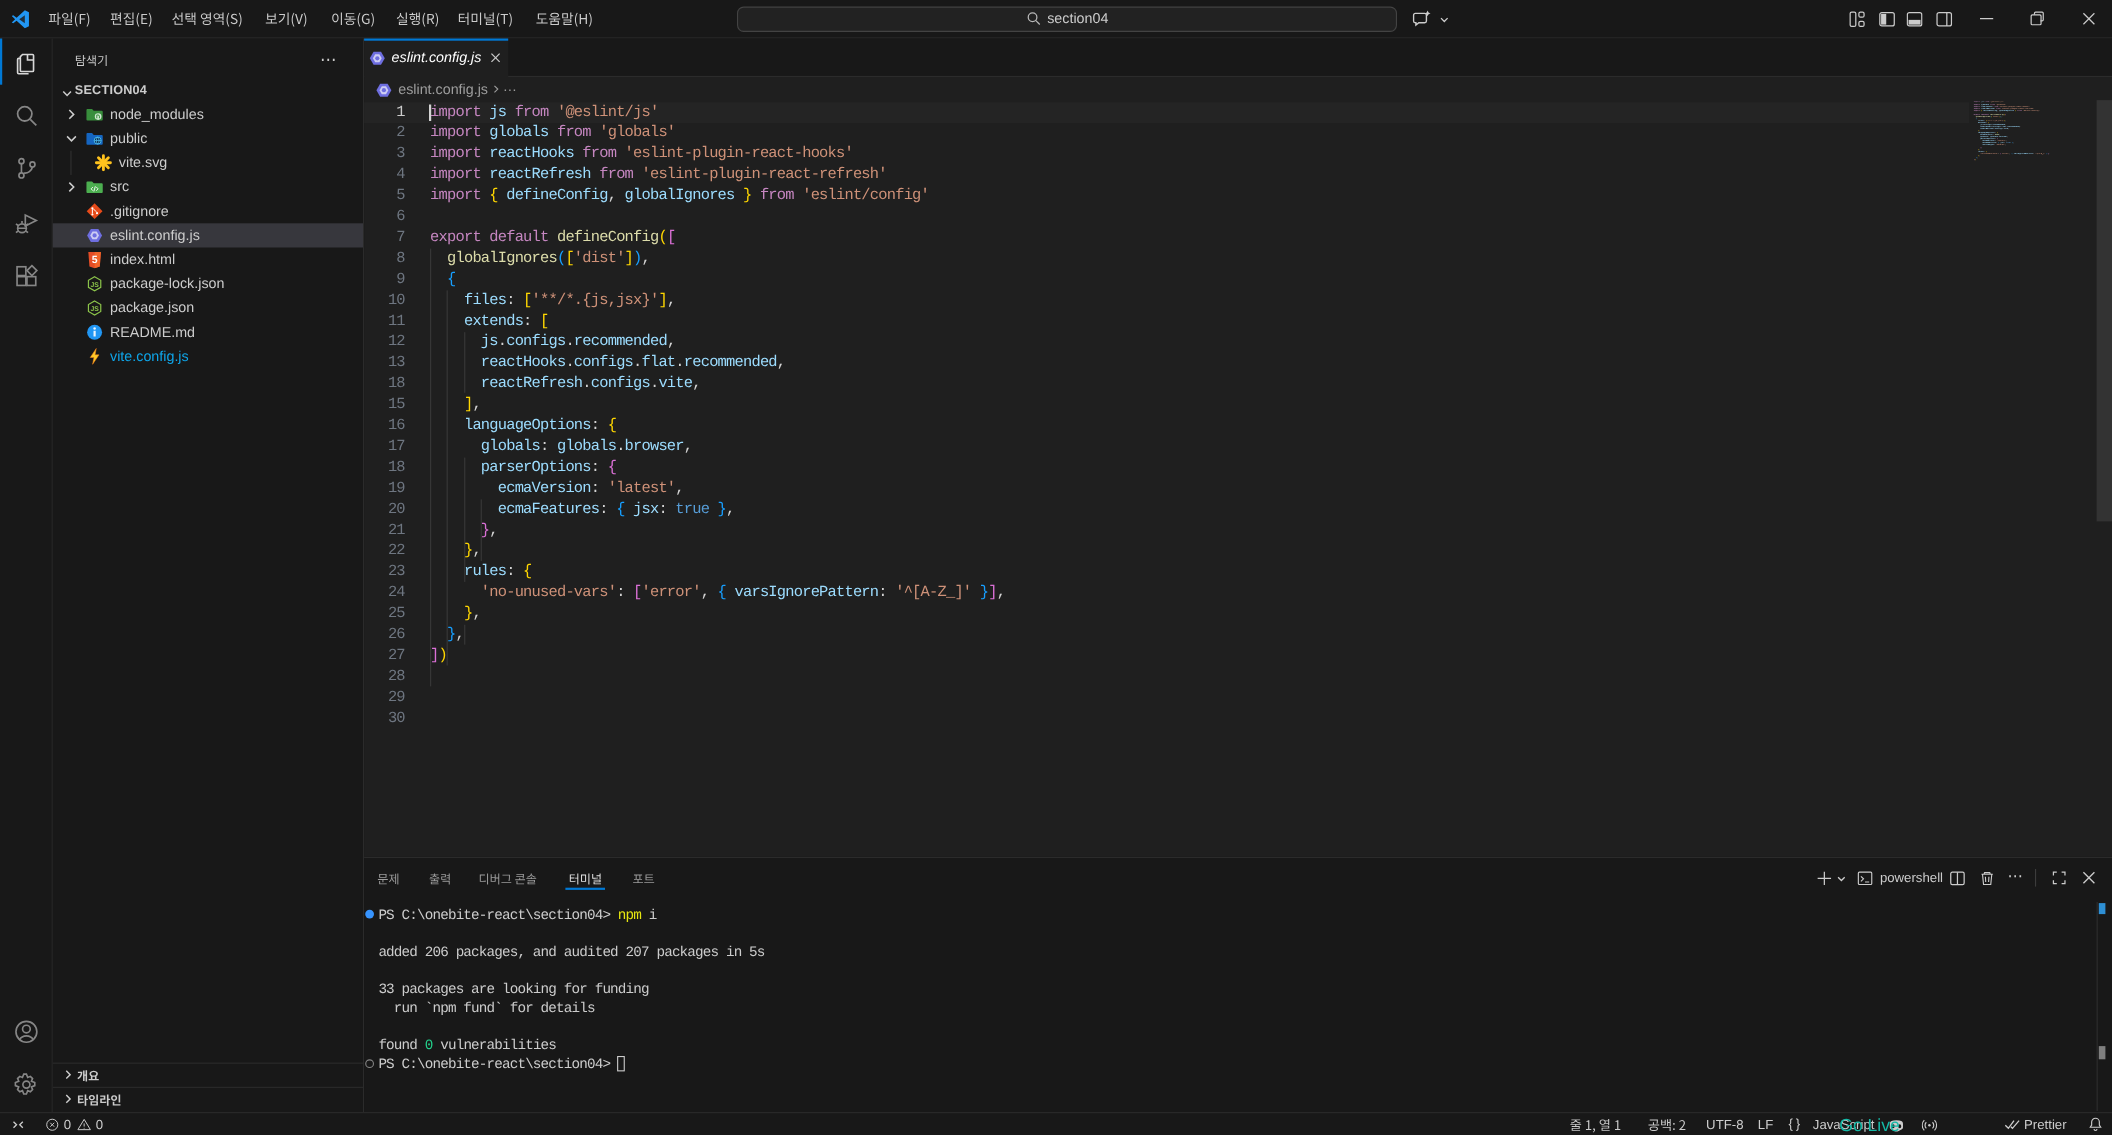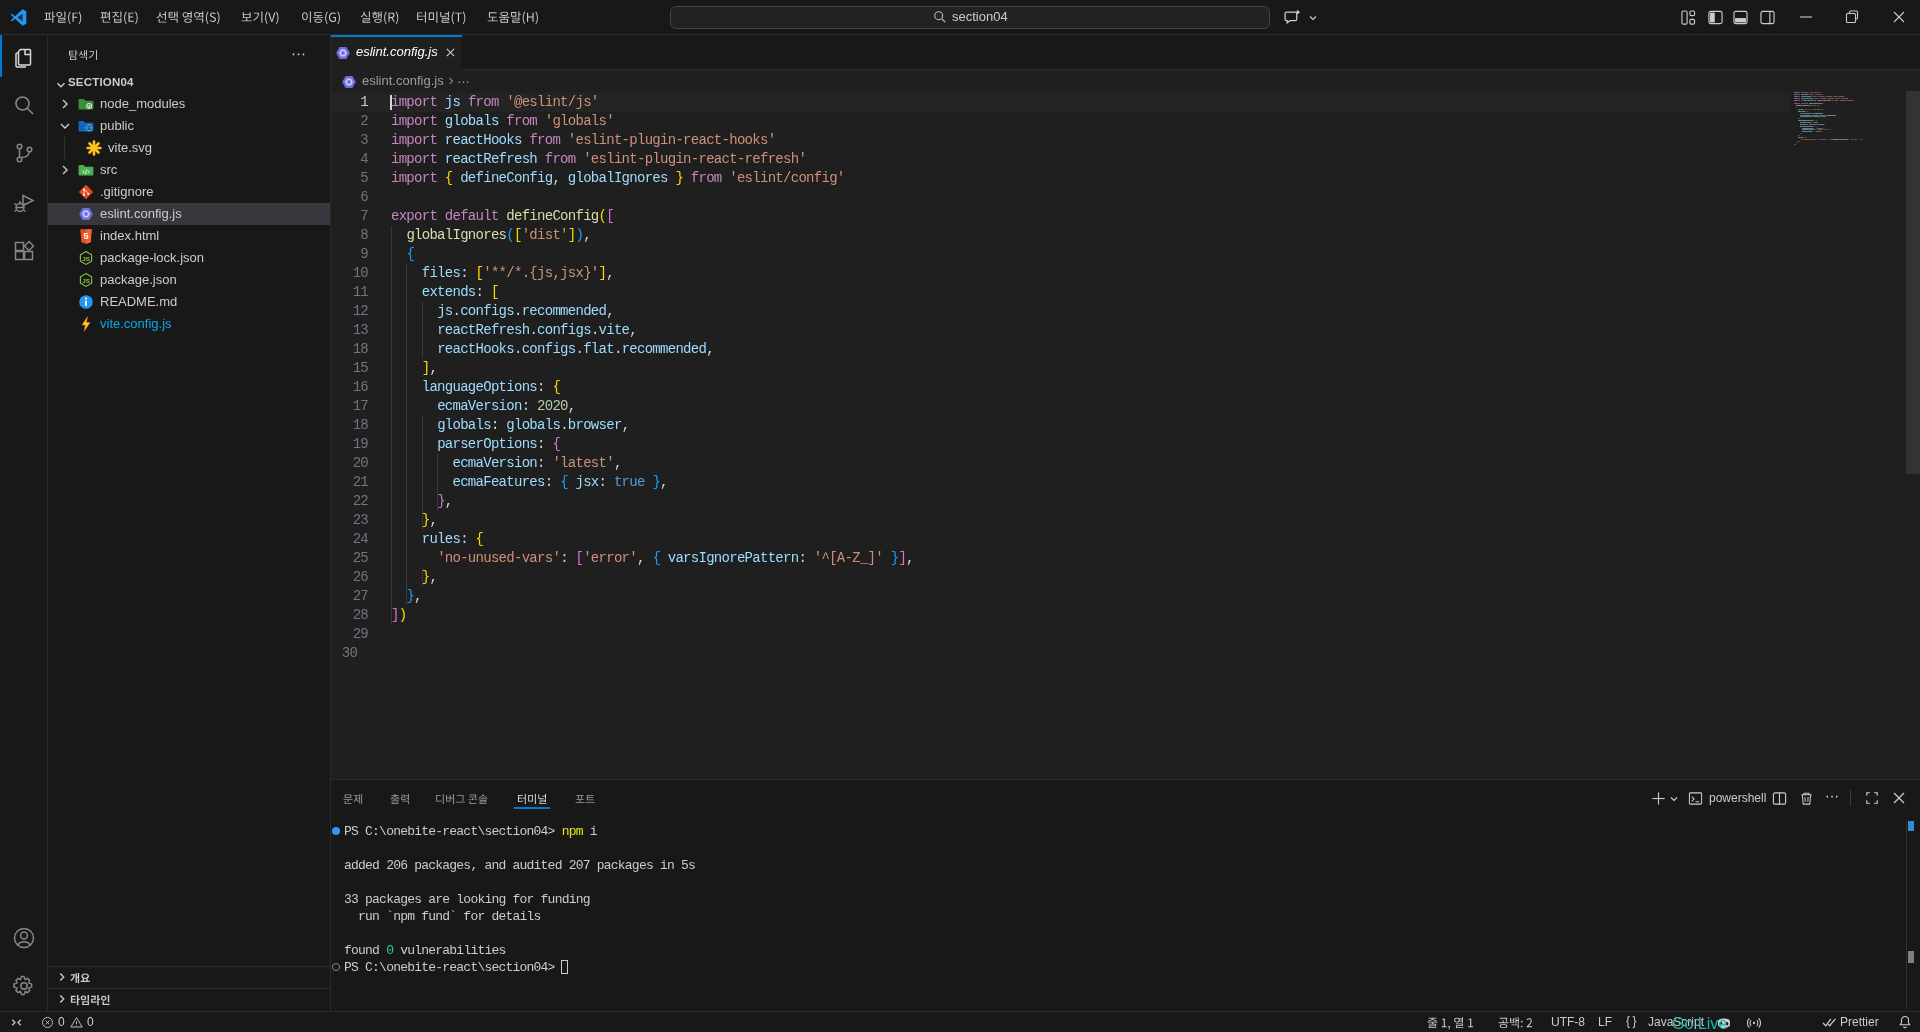--- a/index.html
+++ b/index.html
@@ -335,46 +335,45 @@
     <div class="cl" style="color:#6e7681;text-align:right">20</div>
     <div class="cl" style="color:#6e7681;text-align:right">21</div>
     <div class="cl" style="color:#6e7681;text-align:right">22</div>
     <div class="cl" style="color:#6e7681;text-align:right">23</div>
     <div class="cl" style="color:#6e7681;text-align:right">24</div>
     <div class="cl" style="color:#6e7681;text-align:right">25</div>
     <div class="cl" style="color:#6e7681;text-align:right">26</div>
     <div class="cl" style="color:#6e7681;text-align:right">27</div>
     <div class="cl" style="color:#6e7681;text-align:right">28</div>
     <div class="cl" style="color:#6e7681;text-align:right">29</div>
-    <div class="cl" style="color:#6e7681;text-align:center">30</div>
+    <div class="cl" style="color:#6e7681;text-align:right">30</div>
   </div>
 <div class="abs" style="left:391px;top:226px;width:1px;height:398px;background:#393939"></div>
 <div class="abs" style="left:406.4px;top:264px;width:1px;height:341px;background:#393939"></div>
 <div class="abs" style="left:421.8px;top:302px;width:1px;height:55px;background:#393939"></div>
 <div class="abs" style="left:421.8px;top:416px;width:1px;height:113px;background:#393939"></div>
 <div class="abs" style="left:421.8px;top:568px;width:1px;height:18px;background:#393939"></div>
 <div class="abs" style="left:437.2px;top:454px;width:1px;height:56px;background:#393939"></div>
 <div class="abs code" style="left:391px;top:93px">
     <div class="cl"><span style="color:#C586C0">import </span><span style="color:#9CDCFE">js </span><span style="color:#C586C0">from </span><span style="color:#CE9178">'@eslint/js'</span></div>
     <div class="cl"><span style="color:#C586C0">import </span><span style="color:#9CDCFE">globals </span><span style="color:#C586C0">from </span><span style="color:#CE9178">'globals'</span></div>
     <div class="cl"><span style="color:#C586C0">import </span><span style="color:#9CDCFE">reactHooks </span><span style="color:#C586C0">from </span><span style="color:#CE9178">'eslint-plugin-react-hooks'</span></div>
     <div class="cl"><span style="color:#C586C0">import </span><span style="color:#9CDCFE">reactRefresh </span><span style="color:#C586C0">from </span><span style="color:#CE9178">'eslint-plugin-react-refresh'</span></div>
     <div class="cl"><span style="color:#C586C0">import </span><span style="color:#FFD700">{ </span><span style="color:#9CDCFE">defineConfig</span><span style="color:#D4D4D4">, </span><span style="color:#9CDCFE">globalIgnores</span><span style="color:#D4D4D4"> </span><span style="color:#FFD700">}</span><span style="color:#D4D4D4"> </span><span style="color:#C586C0">from </span><span style="color:#CE9178">'eslint/config'</span></div>
     <div class="cl"></div>
     <div class="cl"><span style="color:#C586C0">export default </span><span style="color:#DCDCAA">defineConfig</span><span style="color:#FFD700">(</span><span style="color:#DA70D6">[</span></div>
     <div class="cl"><span style="color:#D4D4D4">  </span><span style="color:#DCDCAA">globalIgnores</span><span style="color:#179FFF">(</span><span style="color:#FFD700">[</span><span style="color:#CE9178">'dist'</span><span style="color:#FFD700">]</span><span style="color:#179FFF">)</span><span style="color:#D4D4D4">,</span></div>
     <div class="cl"><span style="color:#D4D4D4">  </span><span style="color:#179FFF">{</span></div>
     <div class="cl"><span style="color:#D4D4D4">    </span><span style="color:#9CDCFE">files</span><span style="color:#D4D4D4">: </span><span style="color:#FFD700">[</span><span style="color:#CE9178">'**/*.{js,jsx}'</span><span style="color:#FFD700">]</span><span style="color:#D4D4D4">,</span></div>
     <div class="cl"><span style="color:#D4D4D4">    </span><span style="color:#9CDCFE">extends</span><span style="color:#D4D4D4">: </span><span style="color:#FFD700">[</span></div>
     <div class="cl"><span style="color:#D4D4D4">      </span><span style="color:#9CDCFE">js</span><span style="color:#D4D4D4">.</span><span style="color:#9CDCFE">configs</span><span style="color:#D4D4D4">.</span><span style="color:#9CDCFE">recommended</span><span style="color:#D4D4D4">,</span></div>
+    <div class="cl"><span style="color:#D4D4D4">      </span><span style="color:#9CDCFE">reactHooks</span><span style="color:#D4D4D4">.</span><span style="color:#9CDCFE">configs</span><span style="color:#D4D4D4">.</span><span style="color:#9CDCFE">flat</span><span style="color:#D4D4D4">.</span><span style="color:#9CDCFE">recommended</span><span style="color:#D4D4D4">,</span></div>
     <div class="cl"><span style="color:#D4D4D4">      </span><span style="color:#9CDCFE">reactRefresh</span><span style="color:#D4D4D4">.</span><span style="color:#9CDCFE">configs</span><span style="color:#D4D4D4">.</span><span style="color:#9CDCFE">vite</span><span style="color:#D4D4D4">,</span></div>
-    <div class="cl"><span style="color:#D4D4D4">      </span><span style="color:#9CDCFE">reactHooks</span><span style="color:#D4D4D4">.</span><span style="color:#9CDCFE">configs</span><span style="color:#D4D4D4">.</span><span style="color:#9CDCFE">flat</span><span style="color:#D4D4D4">.</span><span style="color:#9CDCFE">recommended</span><span style="color:#D4D4D4">,</span></div>
     <div class="cl"><span style="color:#D4D4D4">    </span><span style="color:#FFD700">]</span><span style="color:#D4D4D4">,</span></div>
     <div class="cl"><span style="color:#D4D4D4">    </span><span style="color:#9CDCFE">languageOptions</span><span style="color:#D4D4D4">: </span><span style="color:#FFD700">{</span></div>
-    <div class="cl"><span style="color:#D4D4D4">      </span><span style="color:#9CDCFE">ecmaVersion</span><span style="color:#D4D4D4">: </span><span style="color:#B5CEA8">2020</span><span style="color:#D4D4D4">,</span></div>
     <div class="cl"><span style="color:#D4D4D4">      </span><span style="color:#9CDCFE">globals</span><span style="color:#D4D4D4">: </span><span style="color:#9CDCFE">globals</span><span style="color:#D4D4D4">.</span><span style="color:#9CDCFE">browser</span><span style="color:#D4D4D4">,</span></div>
     <div class="cl"><span style="color:#D4D4D4">      </span><span style="color:#9CDCFE">parserOptions</span><span style="color:#D4D4D4">: </span><span style="color:#DA70D6">{</span></div>
     <div class="cl"><span style="color:#D4D4D4">        </span><span style="color:#9CDCFE">ecmaVersion</span><span style="color:#D4D4D4">: </span><span style="color:#CE9178">'latest'</span><span style="color:#D4D4D4">,</span></div>
     <div class="cl"><span style="color:#D4D4D4">        </span><span style="color:#9CDCFE">ecmaFeatures</span><span style="color:#D4D4D4">: </span><span style="color:#179FFF">{</span><span style="color:#D4D4D4"> </span><span style="color:#9CDCFE">jsx</span><span style="color:#D4D4D4">: </span><span style="color:#569CD6">true</span><span style="color:#D4D4D4"> </span><span style="color:#179FFF">}</span><span style="color:#D4D4D4">,</span></div>
     <div class="cl"><span style="color:#D4D4D4">      </span><span style="color:#DA70D6">}</span><span style="color:#D4D4D4">,</span></div>
     <div class="cl"><span style="color:#D4D4D4">    </span><span style="color:#FFD700">}</span><span style="color:#D4D4D4">,</span></div>
     <div class="cl"><span style="color:#D4D4D4">    </span><span style="color:#9CDCFE">rules</span><span style="color:#D4D4D4">: </span><span style="color:#FFD700">{</span></div>
     <div class="cl"><span style="color:#D4D4D4">      </span><span style="color:#CE9178">'no-unused-vars'</span><span style="color:#D4D4D4">: </span><span style="color:#DA70D6">[</span><span style="color:#CE9178">'error'</span><span style="color:#D4D4D4">, </span><span style="color:#179FFF">{</span><span style="color:#D4D4D4"> </span><span style="color:#9CDCFE">varsIgnorePattern</span><span style="color:#D4D4D4">: </span><span style="color:#CE9178">'^[A-Z_]'</span><span style="color:#D4D4D4"> </span><span style="color:#179FFF">}</span><span style="color:#DA70D6">]</span><span style="color:#D4D4D4">,</span></div>
     <div class="cl"><span style="color:#D4D4D4">    </span><span style="color:#FFD700">}</span><span style="color:#D4D4D4">,</span></div>
     <div class="cl"><span style="color:#D4D4D4">  </span><span style="color:#179FFF">}</span><span style="color:#D4D4D4">,</span></div>

